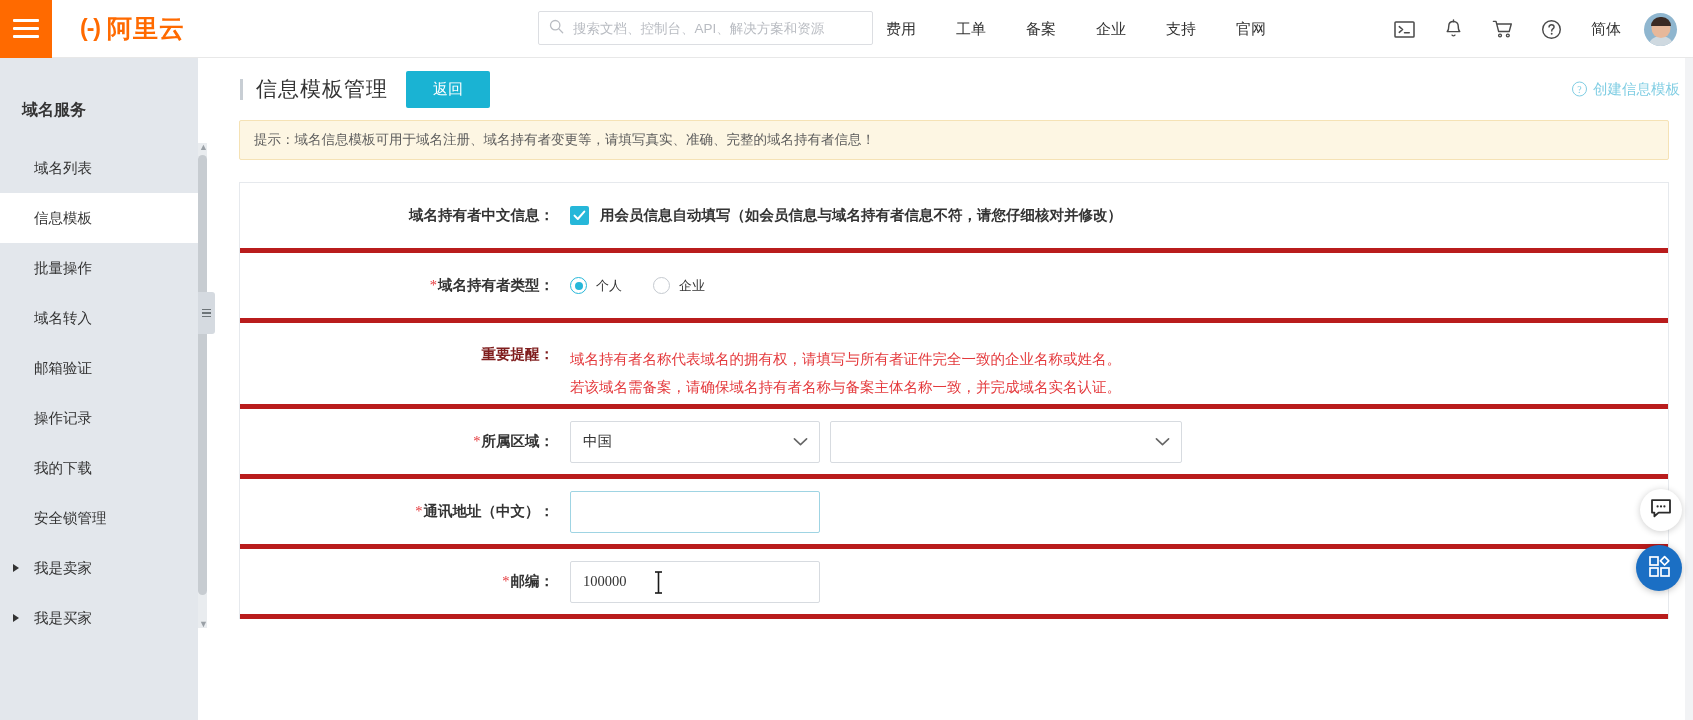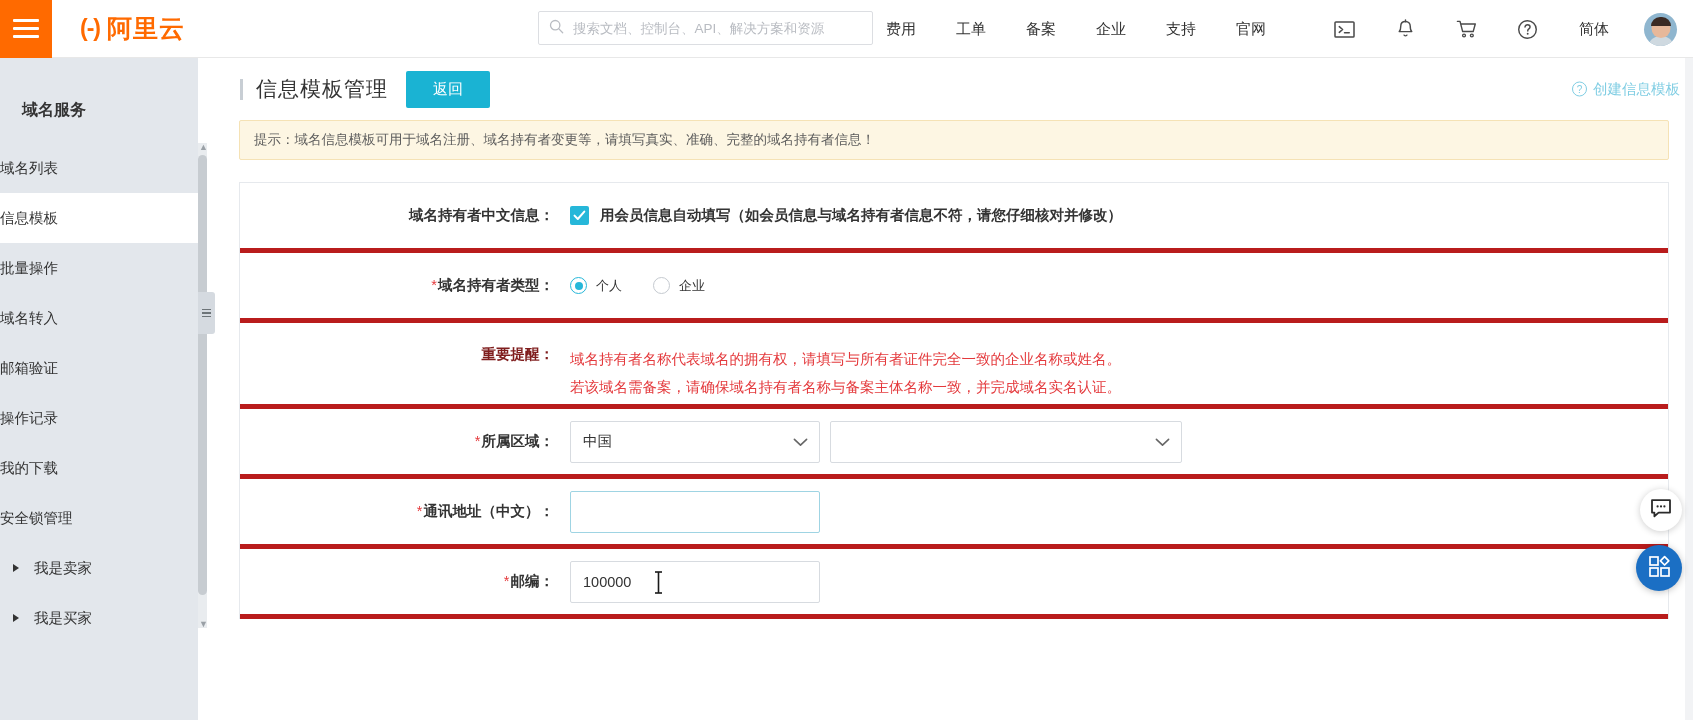--- a/index.html
+++ b/index.html
@@ -72,21 +72,21 @@
   .nav-link {
     font-size: 15px; color: #333;
     padding: 0 20px;
     line-height: 58px;
     cursor: pointer;
     white-space: nowrap;
   }
   .nav-icons {
     position: absolute; right: 12px; top: 0;
     height: 58px;
-    display: flex; align-items: center; gap: 15px;
+    display: flex; align-items: center; gap: 3px;
   }
   .nav-ibtn {
     width: 46px; height: 58px;
     display: flex; align-items: center; justify-content: center;
     cursor: pointer;
   }
   .nav-lang { font-size: 15px; color: #333; padding: 0 14px; cursor: pointer; }
   .avatar {
     width: 33px; height: 33px; border-radius: 50%;
     background: #8fb6cf;
@@ -122,20 +122,21 @@
     background: #e3e7ec;
     z-index: 20;
   }
   .sidebar-title {
     padding: 26px 0 22px 22px;
     font-size: 16px; font-weight: bold; color: #333; margin-top: 16px;
   }
   .sb-item {
     height: 50px;
     display: flex; align-items: center;
+    padding-left: 34px;
     font-size: 14.5px; color: #333;
     cursor: pointer;
     position: relative;
   }
   .sb-item.active { background: #fff; }
   .sb-item .caret {
     position: absolute; left: 13px; top: 50%;
     transform: translateY(-50%);
     width: 0; height: 0;
     border-left: 6px solid #333;
@@ -176,20 +177,21 @@
   }
   .drag-handle .bars { display: flex; flex-direction: column; gap: 2px; }
   .drag-handle .bars i { display: block; width: 9px; height: 1.5px; background: #6d7478; }
 
   
   .main {
     position: absolute; left: 215px; top: 58px;
     width: 1478px; height: 662px;
     background: #fff;
     overflow: hidden;
+    font-family: Liberation Serif, serif;
   }
   .page-head {
     height: 62px;
     display: flex; align-items: center;
     padding-left: 25px;
     position: relative;
   }
   .page-title-wrap { display: flex; align-items: center; }
   .title-bar {
     width: 3px; height: 21px; background: #c8ced4;

